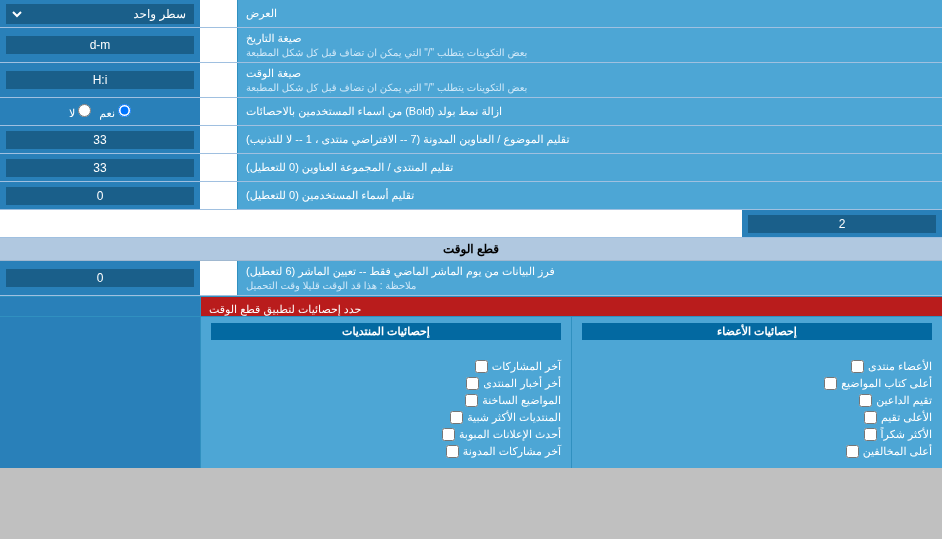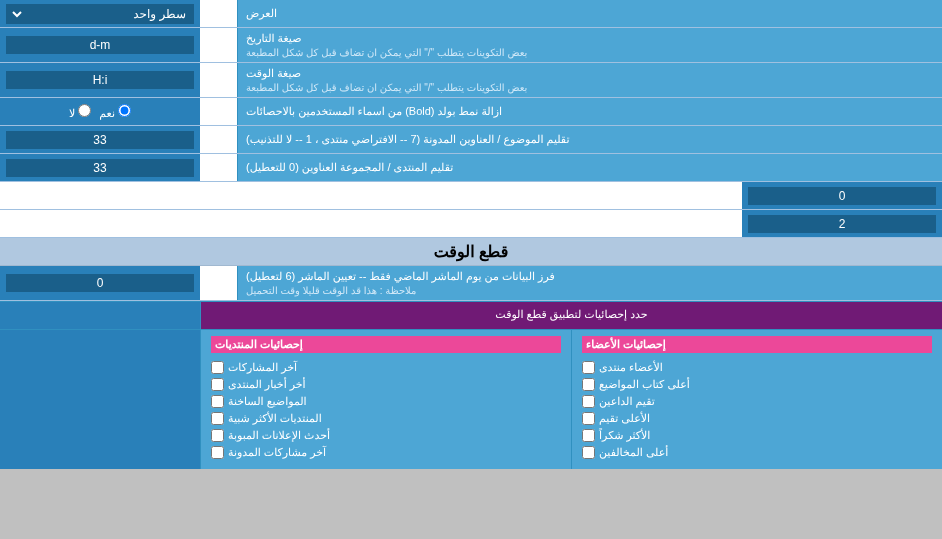--- a/index.html
+++ b/index.html
@@ -91,36 +91,36 @@
       color: #fff;
       font-size: 11px;
     }
     .section-header {
       background: #b0c8e0;
       color: #000;
       font-weight: bold;
       text-align: center;
       padding: 4px 8px;
       border-bottom: 1px solid #a0b8d0;
-      font-size: 16px;
+      font-size: 12px;
     }
     
     .stats-section {
       background: #4da6d5;
       display: flex;
       border-top: 1px solid #3090c0;
     }
     .stats-label-area {
       flex: 1;
-      background: #701a75;
-      color: #fff;
-      padding: 8px 8px;
+      background: #b91c1c;
+      color: #fff;
+      padding: 0 8px;
       display: flex;
       align-items: flex-start;
-      justify-content: center;
+      justify-content: flex-end;
       text-align: right;
       font-size: 11px;
       border-left: 1px solid #3090c0;
       padding-top: 6px;
     }
     
     .checkboxes-container {
       display: flex;
       background: #4da6d5;
       border-top: 1px solid #3090c0;
@@ -130,37 +130,36 @@
       flex: 1;
       padding: 6px 10px;
       border-left: 1px solid #3090c0;
     }
     .checkbox-col:last-child {
       border-left: none;
     }
     .checkbox-item {
       display: flex;
       align-items: center;
-      justify-content: flex-end;
       gap: 4px;
       margin-bottom: 4px;
       color: #fff;
       font-size: 11px;
       direction: rtl;
     }
     .checkbox-item input[type="checkbox"] {
       accent-color: #1a5f8a;
     }
     .col-title {
       color: #fff;
       font-size: 11px;
       font-weight: bold;
-      text-align: left;
-      margin-bottom: 8px;
-      background: #ec4899;
+      text-align: center;
+      margin-bottom: 20px;
+      background: #0369a1;
       padding: 2px 4px;
     }
   </style>
 </head>
 <body>
 
 <div class="main-container">
 
   <div class="row">
     <div class="row-label">
@@ -227,20 +226,23 @@
   <div class="row">
     <div class="row-label">
       <span>تقليم المنتدى / المجموعة العناوين (0 للتعطيل)</span>
     </div>
     <div class="row-input">
       <input type="text" value="33" style="background: rgb(26, 95, 138); color: rgb(255, 255, 255); border: none; text-align: center; width: 100%; font-size: 12px; padding: 2px 4px;">
     </div>
   </div>
 
   <div class="row">
+    <div class="row-label">
+      <span>تقليم أسماء المستخدمين (0 للتعطيل)</span>
+    </div>
     <div class="row-input">
       <input type="text" value="0" style="background: rgb(26, 95, 138); color: rgb(255, 255, 255); border: none; text-align: center; width: 100%; font-size: 12px; padding: 2px 4px;">
     </div>
   </div>
 
   <div class="row">
     <div class="row-input">
       <input type="text" value="2" style="background: rgb(26, 95, 138); color: rgb(255, 255, 255); border: none; text-align: center; width: 100%; font-size: 12px; padding: 2px 4px;">
     </div>
   </div>

